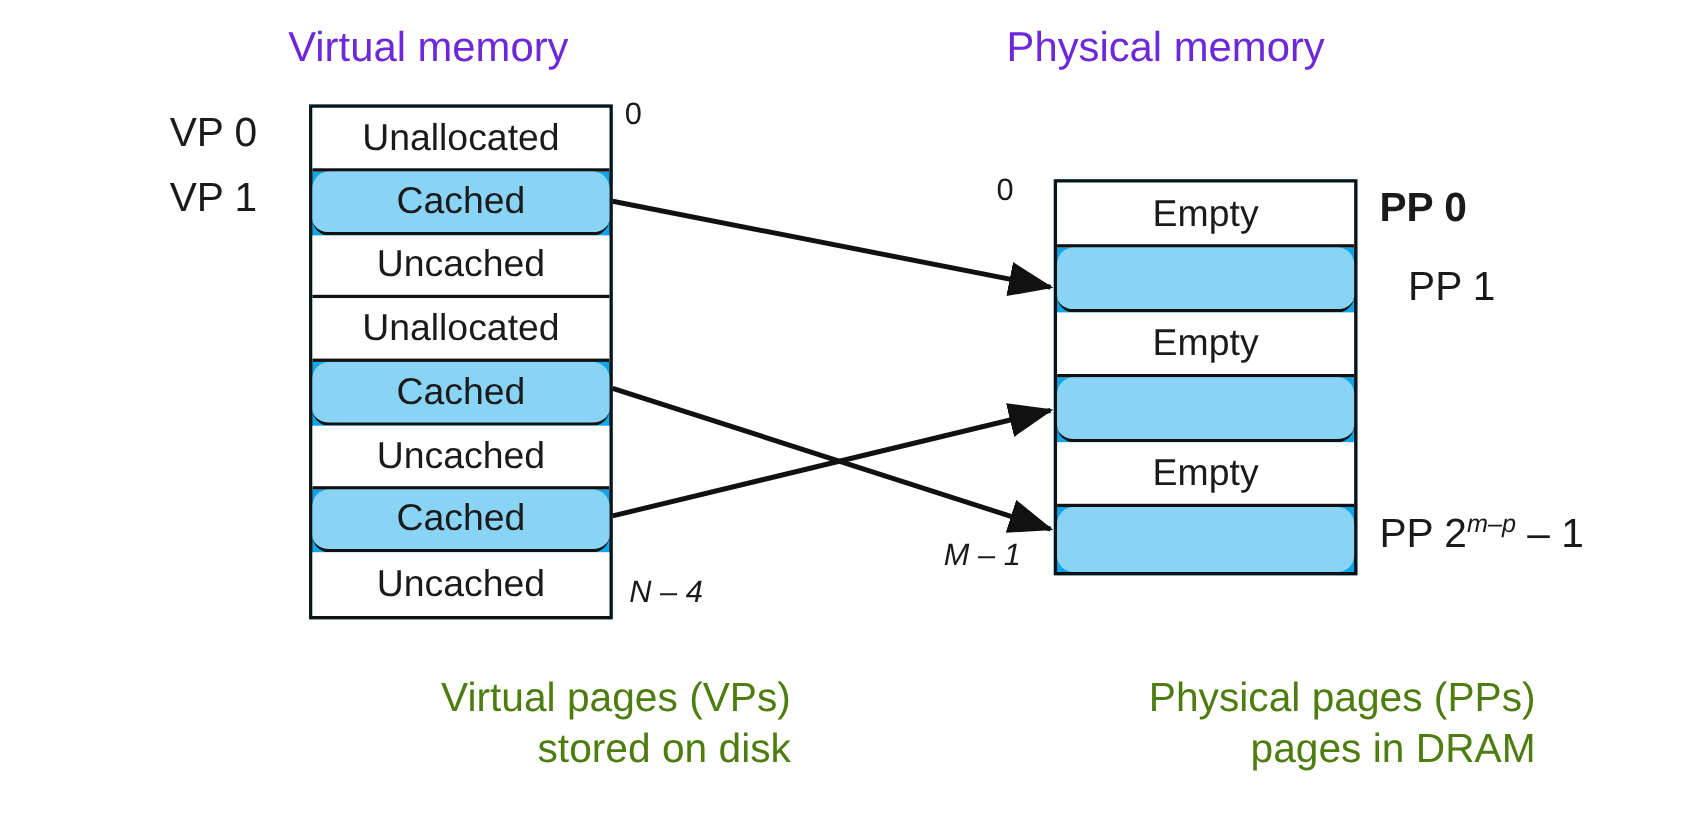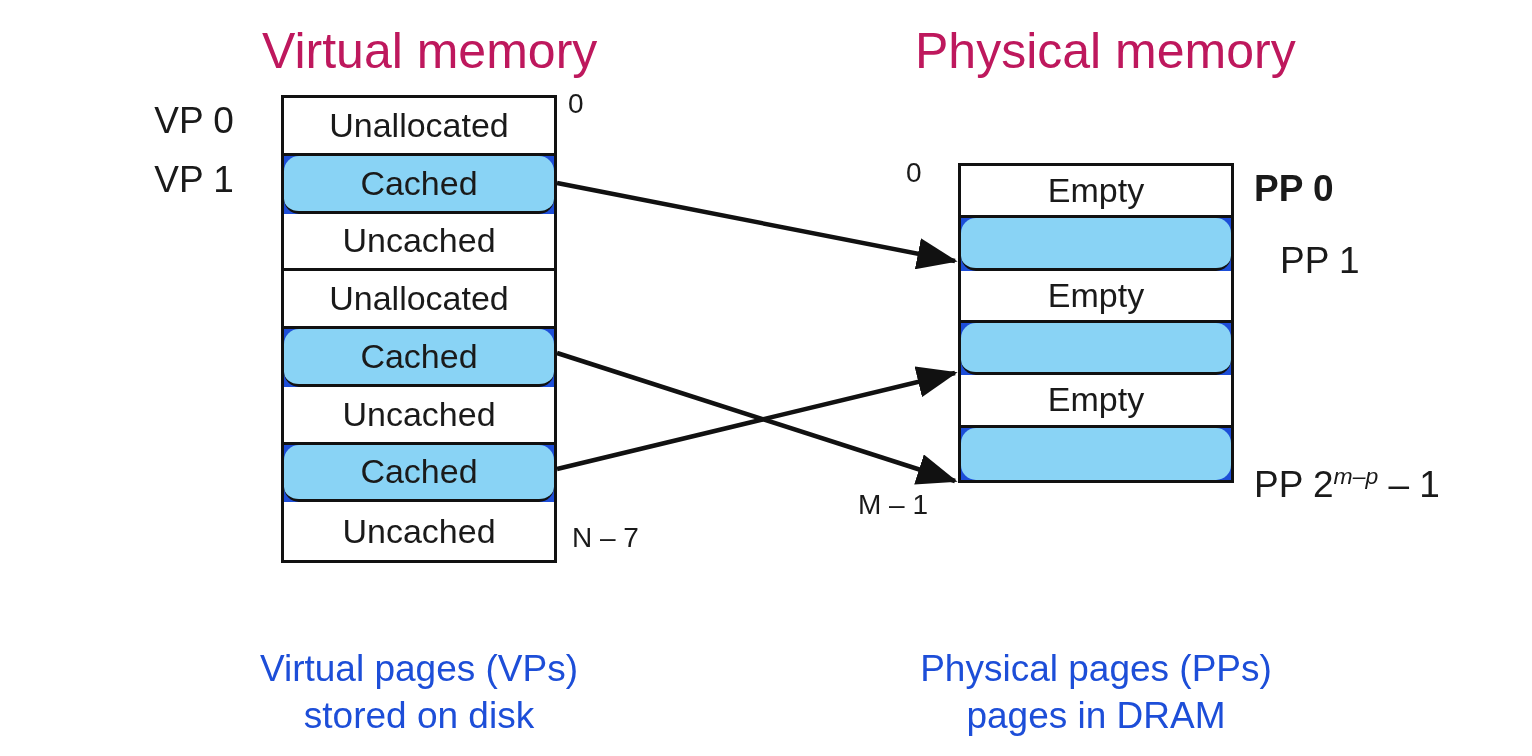--- a/index.html
+++ b/index.html
@@ -14,32 +14,32 @@
   #canvas {
     position: relative;
     width: 1532px;
     height: 756px;
     background: #ffffff;
     overflow: hidden;
   }
 
   .ttl {
     position: absolute;
-    font-size: 50px;
-    color: #be185d;
+    font-size: 38px;
+    color: #6d28d9;
     white-space: nowrap;
     letter-spacing: 0px;
   }
 
   
   .mem-table {
     position: absolute;
     box-sizing: border-box;
     border: 3px solid #111111;
-    background: #1d4ed8;
+    background: #0ea5e9;
   }
   .mem-row {
     box-sizing: border-box;
     width: 100%;
     border-bottom: 3px solid #111111;
     display: flex;
     align-items: center;
     justify-content: center;
     font-size: 34px;
     color: #1a1a1a;
@@ -59,37 +59,37 @@
   .side-label.right-align {
     text-align: center;
   }
   .tiny-label {
     position: absolute;
     font-size: 28px;
     color: #1a1a1a;
     white-space: nowrap;
   }
   .tiny-label.ital {
+    font-style: italic;
   }
   .sup {
     font-size: 0.62em;
     font-style: italic;
     vertical-align: super;
     line-height: 0;
   }
 
   
   .caption {
     position: absolute;
     font-size: 37px;
-    color: #1d4ed8;
-    text-align: center;
+    color: #4d7c0f;
+    text-align: right;
     line-height: 1.28;
     white-space: nowrap;
-    margin-top: 35px;
   }
 
   
   #arrows {
     position: absolute;
     left: 0;
     top: 0;
     width: 1532px;
     height: 756px;
     pointer-events: none;
@@ -131,23 +131,23 @@
       </div>
     </div>
 
   <div class="side-label right-align" style="left:115px; top:100px; width:158px;">VP 0</div>
 
   <div class="side-label right-align" style="left:115px; top:159px; width:158px;">VP 1</div>
 
 
   <div class="tiny-label" style="left:568px; top:88px;">0</div>
 
-  <div class="tiny-label ital" style="left:572px; top:522px;">N – 7</div>
+  <div class="tiny-label ital" style="left:572px; top:522px;">N – 4</div>
 
-  <div class="mem-table" id="pm-table" style="left:958px; top:163px; width:276px; height:320px;">
+  <div class="mem-table" id="pm-table" style="left:958px; top:163px; width:276px; height:360px;">
       <div class="mem-row plain" style="height: 16.6667%;">
         <span>Empty</span>
       </div>
       <div class="mem-row cached" style="height: 16.6667%;">
         <span></span>
       </div>
       <div class="mem-row plain" style="height: 16.6667%;">
         <span>Empty</span>
       </div>
       <div class="mem-row cached" style="height: 16.6667%;">

